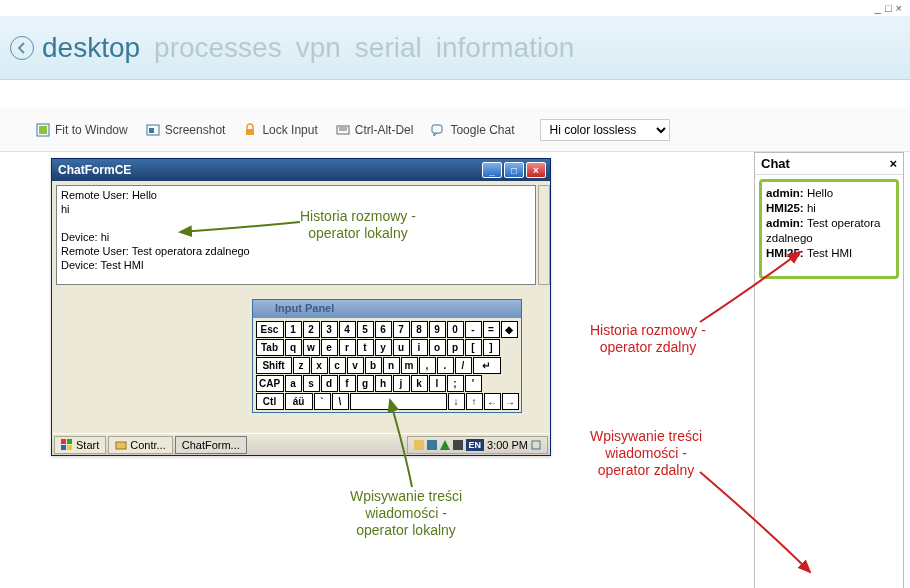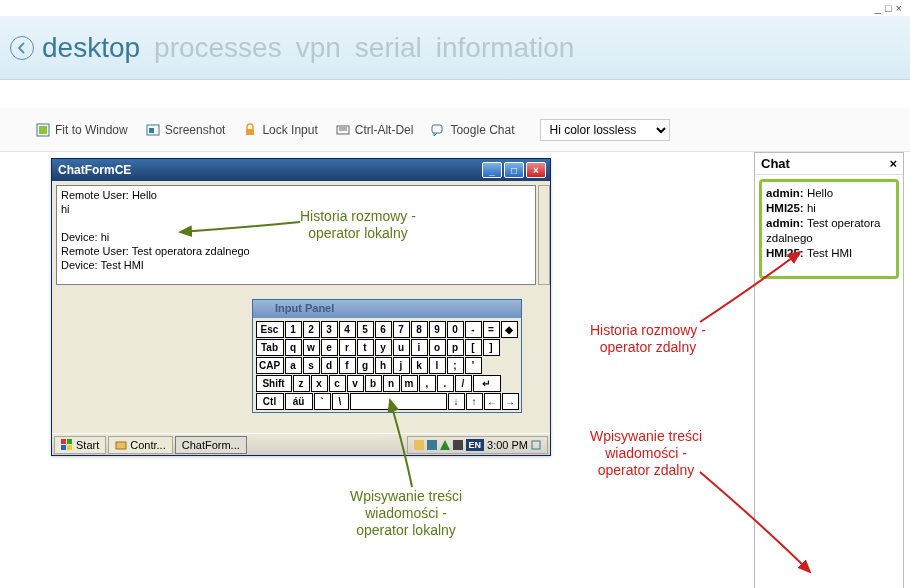--- a/index.html
+++ b/index.html
@@ -193,48 +193,48 @@
               <div class="key">t</div>
               <div class="key">y</div>
               <div class="key">u</div>
               <div class="key">i</div>
               <div class="key">o</div>
               <div class="key">p</div>
               <div class="key">[</div>
               <div class="key">]</div>
             </div>
           <div class="kb-row">
+              <div class="key w3">Shift</div>
+              <div class="key">z</div>
+              <div class="key">x</div>
+              <div class="key">c</div>
+              <div class="key">v</div>
+              <div class="key">b</div>
+              <div class="key">n</div>
+              <div class="key">m</div>
+              <div class="key">,</div>
+              <div class="key">.</div>
+              <div class="key">/</div>
+              <div class="key w2">↵</div>
+            </div>
+          <div class="kb-row">
               <div class="key w2">CAP</div>
               <div class="key">a</div>
               <div class="key">s</div>
               <div class="key">d</div>
               <div class="key">f</div>
               <div class="key">g</div>
               <div class="key">h</div>
               <div class="key">j</div>
               <div class="key">k</div>
               <div class="key">l</div>
               <div class="key">;</div>
               <div class="key">'</div>
             </div>
           <div class="kb-row">
-              <div class="key w3">Shift</div>
-              <div class="key">z</div>
-              <div class="key">x</div>
-              <div class="key">c</div>
-              <div class="key">v</div>
-              <div class="key">b</div>
-              <div class="key">n</div>
-              <div class="key">m</div>
-              <div class="key">,</div>
-              <div class="key">.</div>
-              <div class="key">/</div>
-              <div class="key w2">↵</div>
-            </div>
-          <div class="kb-row">
               <div class="key w2">Ctl</div>
               <div class="key w2">áü</div>
               <div class="key">`</div>
               <div class="key">\</div>
               <div class="key space"> </div>
               <div class="key">↓</div>
               <div class="key">↑</div>
               <div class="key">←</div>
               <div class="key">→</div>
             </div>

